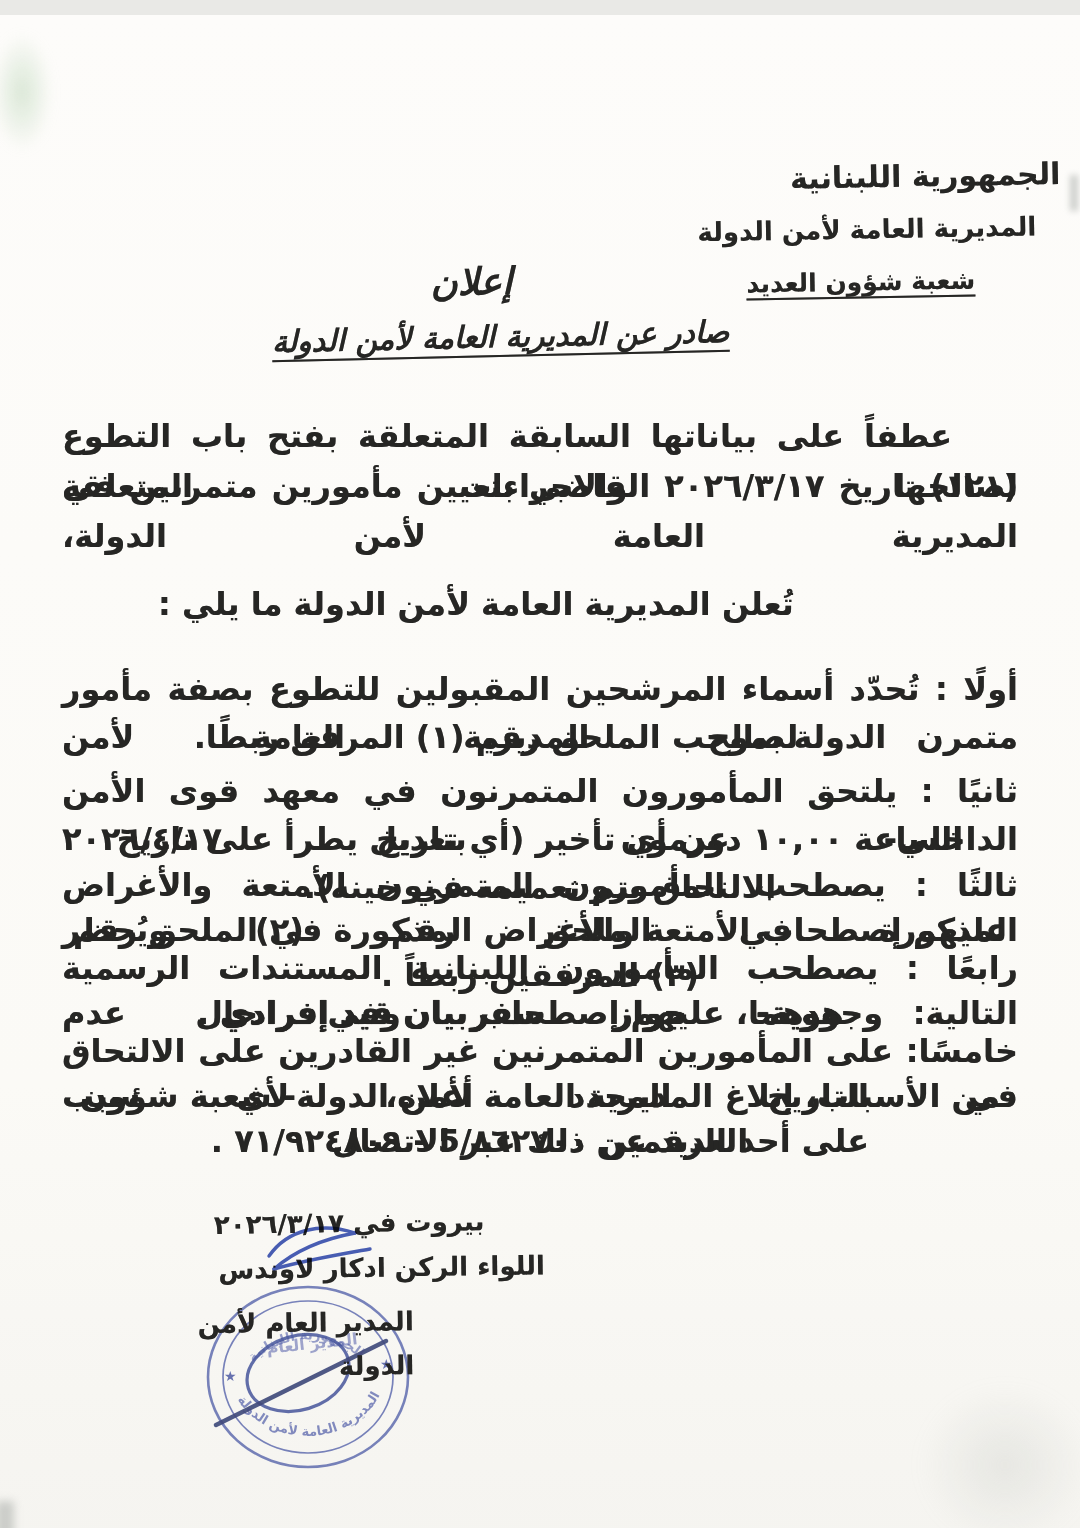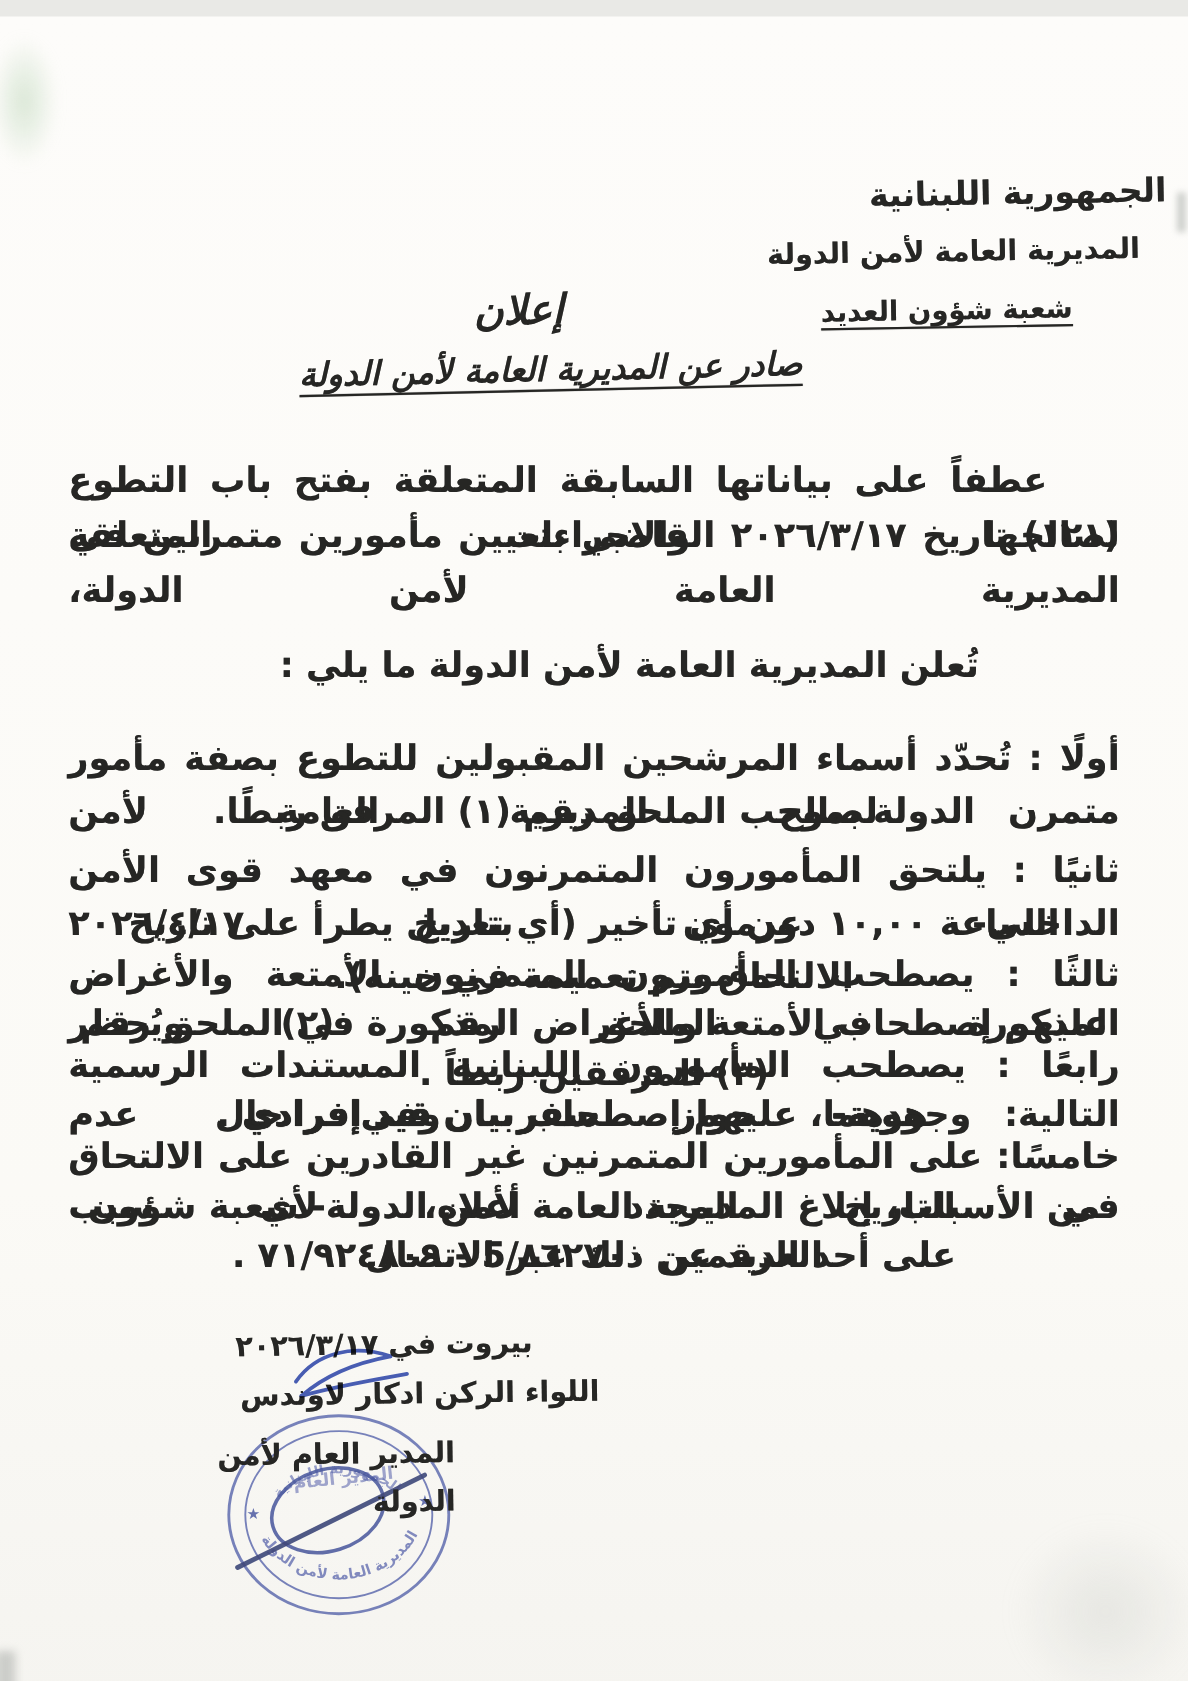--- a/index.html
+++ b/index.html
@@ -39,21 +39,21 @@
     text-decoration:underline; text-underline-offset:8px; text-decoration-thickness:2px; }
 
   
   .block { position:absolute; left:62px; right:62px; direction:rtl; font-size:32px; z-index:2; }
   .line { display:block; }
   .just { text-align:justify; text-align-last:justify; }
   .center { text-align:center; }
   .indent { text-indent:66px; }
   .intro { top:396px; }
   .intro .line { height:50px; line-height:50px; }
-  .announce { top:566px; text-align:right; padding-right:128px; height:46px; line-height:46px; box-sizing:border-box; }
+  .announce { top:566px; text-align:center; padding-right:128px; height:46px; line-height:46px; box-sizing:border-box; }
   .item .line { height:48px; line-height:48px; }
   .item-1 { top:650px; } .item-2 { top:752px; }
   .item-3 { top:848px; } .item-4 { top:931px; } .item-5 { top:1014px; }
   .item-3 .line, .item-4 .line, .item-5 .line { height:45px; line-height:45px; }
   .heavy { text-shadow:0 0 .9px currentColor, .45px 0 0 currentColor, -.45px 0 0 currentColor; }
 
   
   .sig { position:absolute; top:1186px; left:150px; width:400px; direction:rtl; text-align:right;
     font-size:26px; transform:rotate(-.8deg); z-index:3; }
   .sig-date { margin-right:65px; height:44px; line-height:44px; }

